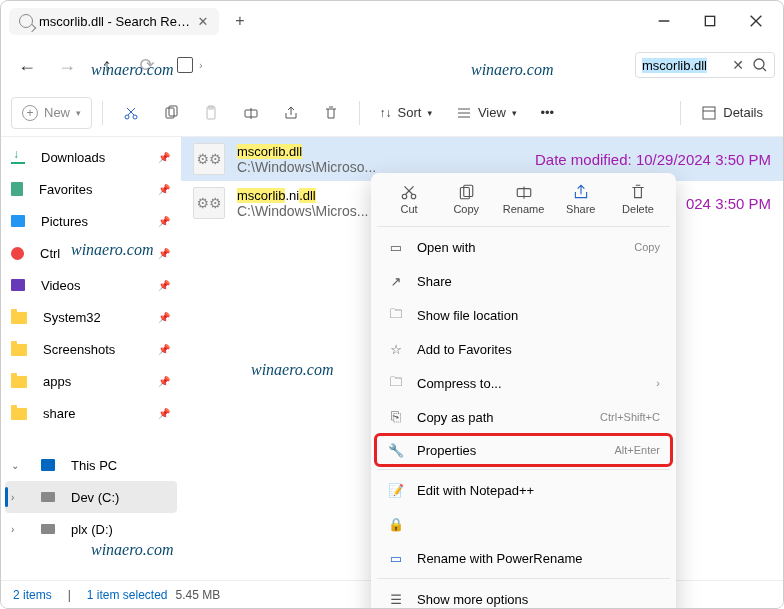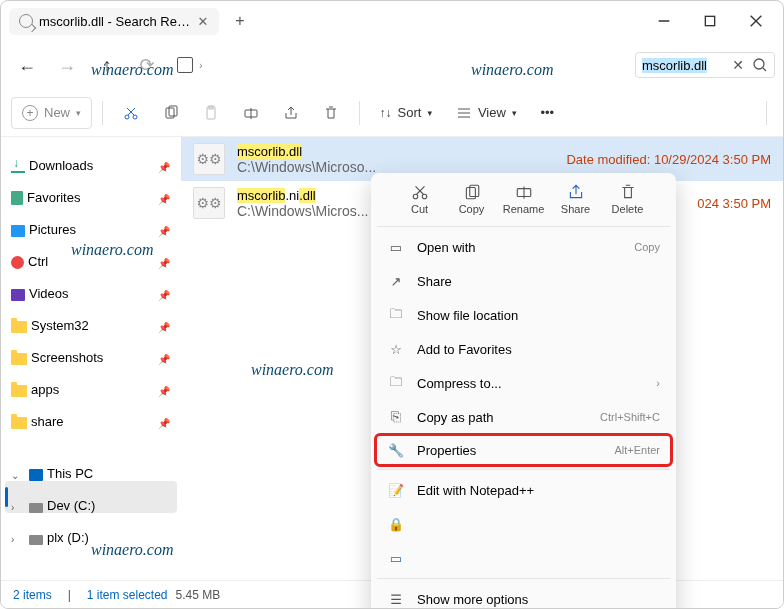--- a/index.html
+++ b/index.html
@@ -22,21 +22,21 @@
 .searchfield span.hl{background:#bfe6ff}
 .xclr{margin-left:auto;font-size:14px;color:#555;padding:0 4px}
 .srchicon{width:16px;height:16px;margin-left:4px}
 .toolbar{display:flex;align-items:center;height:48px;padding:0 10px;gap:4px;border-bottom:1px solid #eee}
 .tbtn{height:32px;padding:0 10px;display:flex;align-items:center;justify-content:center;border-radius:4px;gap:6px;color:#333}
 .newbtn{display:flex;align-items:center;gap:6px;padding:0 10px;height:32px;border:1px solid #e0e0e0;border-radius:4px;color:#888}
 .plus{width:16px;height:16px;border:1px solid #999;border-radius:50%;display:flex;align-items:center;justify-content:center;font-size:12px}
 .sep{width:1px;height:24px;background:#e0e0e0;margin:0 6px}
 .mainarea{display:flex;height:calc(100% - 40px - 48px - 48px - 28px)}
 .sidebar{width:180px;overflow:auto;padding:4px 0}
-.sbitem{display:flex;align-items:flex-end;height:32px;padding:0 10px;gap:4px}
+.sbitem{display:flex;align-items:center;height:32px;padding:0 10px;gap:16px}
 .sbitem.sel{background:#eaeaea;border-radius:4px;margin:0 4px;padding:0 6px;position:relative}
 .sbitem.sel:before{content:'';position:absolute;left:0;top:6px;bottom:6px;width:3px;background:#0067c0;border-radius:2px}
 .sbicon{width:16px;height:16px;flex-shrink:0}
 .pin{margin-left:auto;color:#777;font-size:10px}
 .folder{width:16px;height:12px;background:#ffcf48;border-radius:1px;position:relative;margin-top:2px}
 .folder:before{content:'';position:absolute;top:-3px;left:0;width:6px;height:3px;background:#ffcf48;border-radius:1px 1px 0 0}
 .dlicon{width:14px;height:14px;border-bottom:2px solid #2a7;position:relative}
 .dlicon:after{content:'↓';color:#2a7;position:absolute;left:2px;top:-3px;font-size:12px}
 .docicon{width:12px;height:14px;background:#4a8;border-radius:1px}
 .picicon{width:14px;height:12px;background:#2196f3;border-radius:1px}
@@ -47,23 +47,23 @@
 .expander{width:14px;font-size:10px;color:#666}
 .content{flex:1;overflow:auto}
 .filerow{display:flex;align-items:center;padding:6px 12px;gap:12px}
 .filerow.sel{background:#d9e8f8}
 .fileicon{width:32px;height:32px;background:#f5f5f5;border:1px solid #ddd;border-radius:2px;display:flex;align-items:center;justify-content:center;flex-shrink:0}
 .gears{font-size:14px;color:#888}
 .fileinfo{flex:1}
 .fname{font-size:13px}
 .fname .hl{background:#fff178}
 .fpath{font-size:14px;color:#666}
-.fdate{font-size:13px;color:#c2410c;white-space:nowrap}
+.fdate{font-size:15px;color:#a21caf;white-space:nowrap}
 .ctxmenu{position:absolute;left:370px;top:172px;width:305px;background:#fafafa;border-radius:8px;box-shadow:0 8px 24px rgba(0,0,0,0.2);padding:6px;z-index:100}
-.ctxtop{display:flex;justify-content:center;padding:4px 6px 8px}
+.ctxtop{display:flex;justify-content:space-between;padding:4px 6px 8px}
 .ctxtopitem{display:flex;flex-direction:column;align-items:center;gap:2px;font-size:11px;color:#444;width:52px}
 .ctxtopitem svg,.ctxtopitem .ico{width:18px;height:18px}
 .ctxdiv{height:1px;background:#e5e5e5;margin:3px 0}
 .ctxitem{display:flex;align-items:center;height:34px;padding:0 10px;gap:12px;border-radius:4px;font-size:13px}
 .ctxitem .ico{width:18px;display:flex;justify-content:center;color:#555}
 .ctxitem .shortcut{margin-left:auto;font-size:11px;color:#888}
 .ctxitem .chev{margin-left:auto;color:#888;font-size:11px}
 .highlight{border:3px solid #e62222;border-radius:6px;margin:-1px -3px}
 .statusbar{position:absolute;bottom:0;left:0;right:0;height:28px;display:flex;align-items:center;padding:0 12px;gap:16px;font-size:12px;color:#0067c0;border-top:1px solid #eee;background:#fff}
 .statusbar .g{color:#555}
@@ -188,20 +188,27 @@
       <svg viewBox="0 0 16 16">
         <line x1="2" y1="4" x2="14" y2="4" stroke="#555"></line>
         <line x1="2" y1="8" x2="14" y2="8" stroke="#555"></line>
         <line x1="2" y1="12" x2="14" y2="12" stroke="#555"></line>
       </svg>
       <span>View</span>
       <span style="font-size:9px">▾</span>
     </div>
   <div class="tbtn">•••</div>
   <span class="sep" style="margin-left:auto"></span>
+  <div class="tbtn">
+      <svg viewBox="0 0 16 16">
+        <rect x="2" y="2" width="12" height="12" fill="none" stroke="#555"></rect>
+        <line x1="2" y1="6" x2="14" y2="6" stroke="#555"></line>
+      </svg>
+      <span>Details</span>
+    </div>
 </div>
 
 <div class="mainarea">
   <div class="sidebar">
     <div class="sbitem">
         <span class="sbicon dlicon"></span>
         <span>Downloads</span>
         <span class="pin">📌</span>
       </div>
     <div class="sbitem">
@@ -360,20 +367,21 @@
   <div class="ctxdiv"></div>
   <div class="ctxitem">
       <span class="ico">📝</span>
       <span>Edit with Notepad++</span>
     </div>
   <div class="ctxitem">
       <span class="ico">🔒</span>
     </div>
   <div class="ctxitem">
       <span class="ico" style="color:#2563c9">▭</span>
+      <span>Rename with PowerRename</span>
     </div>
   <div class="ctxdiv"></div>
   <div class="ctxitem">
       <span class="ico">☰</span>
       <span>Show more options</span>
     </div>
 </div>
 
 <div class="statusbar">
   <span>2 items</span>

